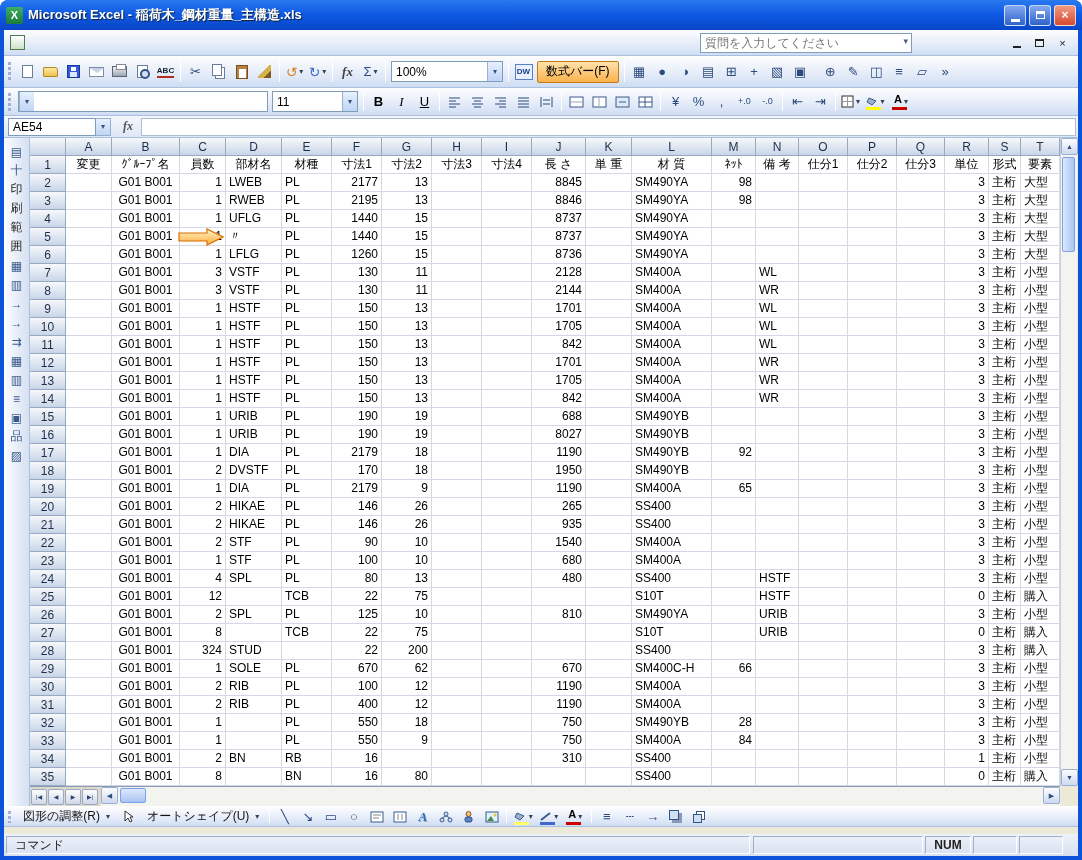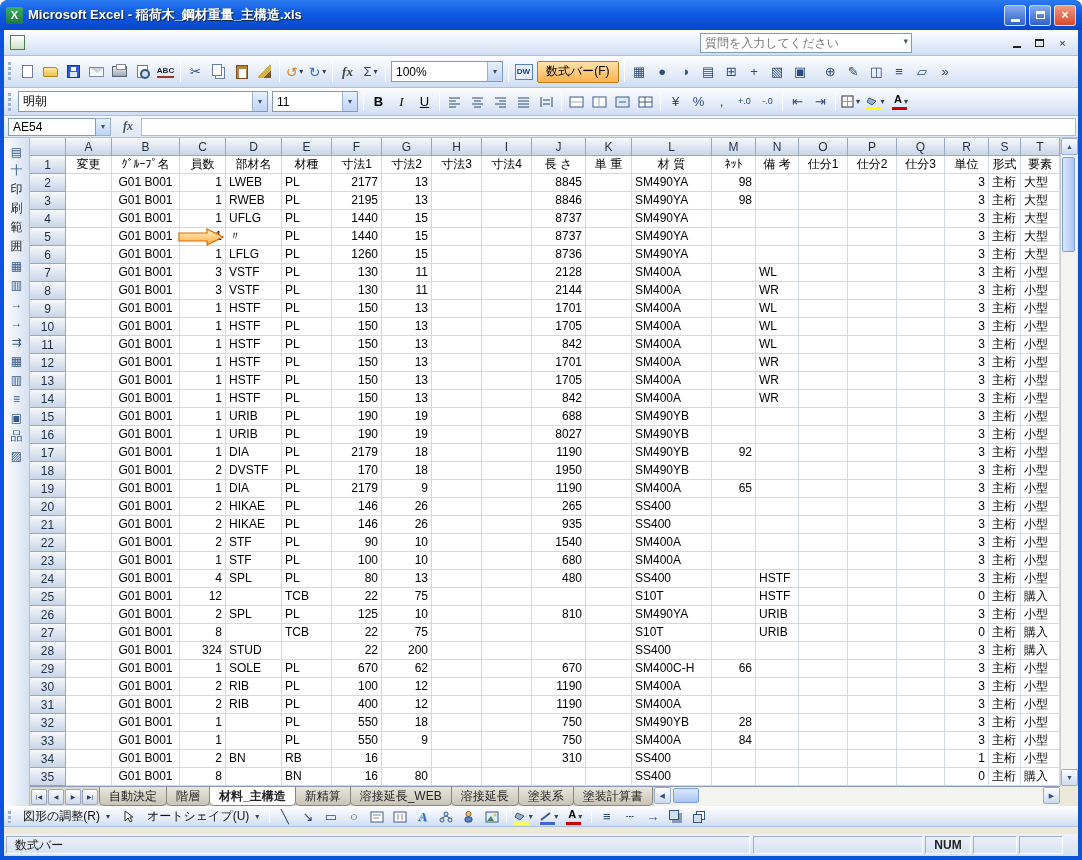--- a/index.html
+++ b/index.html
@@ -275,21 +275,20 @@
           </div>
           <div class="tbtn">
             <span class="glyph">»</span>
           </div>
         </div>
     </div>
 
     <div class="toolbar tb-fmt">
       <div class="grip"></div>
       <div class="combo font">
-        <span class="combo-val">明朝</span>
         <span class="combo-btn">▾</span>
       </div>
       <div class="combo size">
         <span class="combo-val">11</span>
         <span class="combo-btn">▾</span>
       </div>
       <div class="sep"></div>
       <div class="tbtn">
           <span class="glyph b">B</span>
         </div>
@@ -1299,30 +1298,20 @@
       <div class="vs-btn">▼</div>
     </div>
 
     <div class="tabbar">
       <div class="tnav">
         <div class="tnav-btn">|◀</div>
         <div class="tnav-btn">◀</div>
         <div class="tnav-btn">▶</div>
         <div class="tnav-btn">▶|</div>
       </div>
-      <div class="tabs">
-          <span class="tab">自動決定</span>
-          <span class="tab">階層</span>
-          <span class="tab active">材料_主構造</span>
-          <span class="tab">新精算</span>
-          <span class="tab">溶接延長_WEB</span>
-          <span class="tab">溶接延長</span>
-          <span class="tab">塗装系</span>
-          <span class="tab">塗装計算書</span>
-        </div>
       <div class="hscroll">
         <div class="hs-btn">◀</div>
         <div class="hs-track">
             <div class="hs-thumb"></div>
           </div>
         <div class="hs-btn">▶</div>
       </div>
     </div>
 
     <div class="drawbar">
@@ -1424,21 +1413,21 @@
         </div>
       <div class="tbtn">
           <span class="shadow-ico"></span>
         </div>
       <div class="tbtn">
           <span class="cube-ico"></span>
         </div>
     </div>
 
     <div class="statusbar">
-      <div class="sb-left">数式バー</div>
+      <div class="sb-left">コマンド</div>
       <div class="sb-seg seg-wide"></div>
       <div class="sb-seg seg-num">NUM</div>
       <div class="sb-seg seg-sm"></div>
       <div class="sb-seg seg-sm"></div>
       <div class="seg-grip"></div>
     </div>
 
   </div>
 </div>
 

